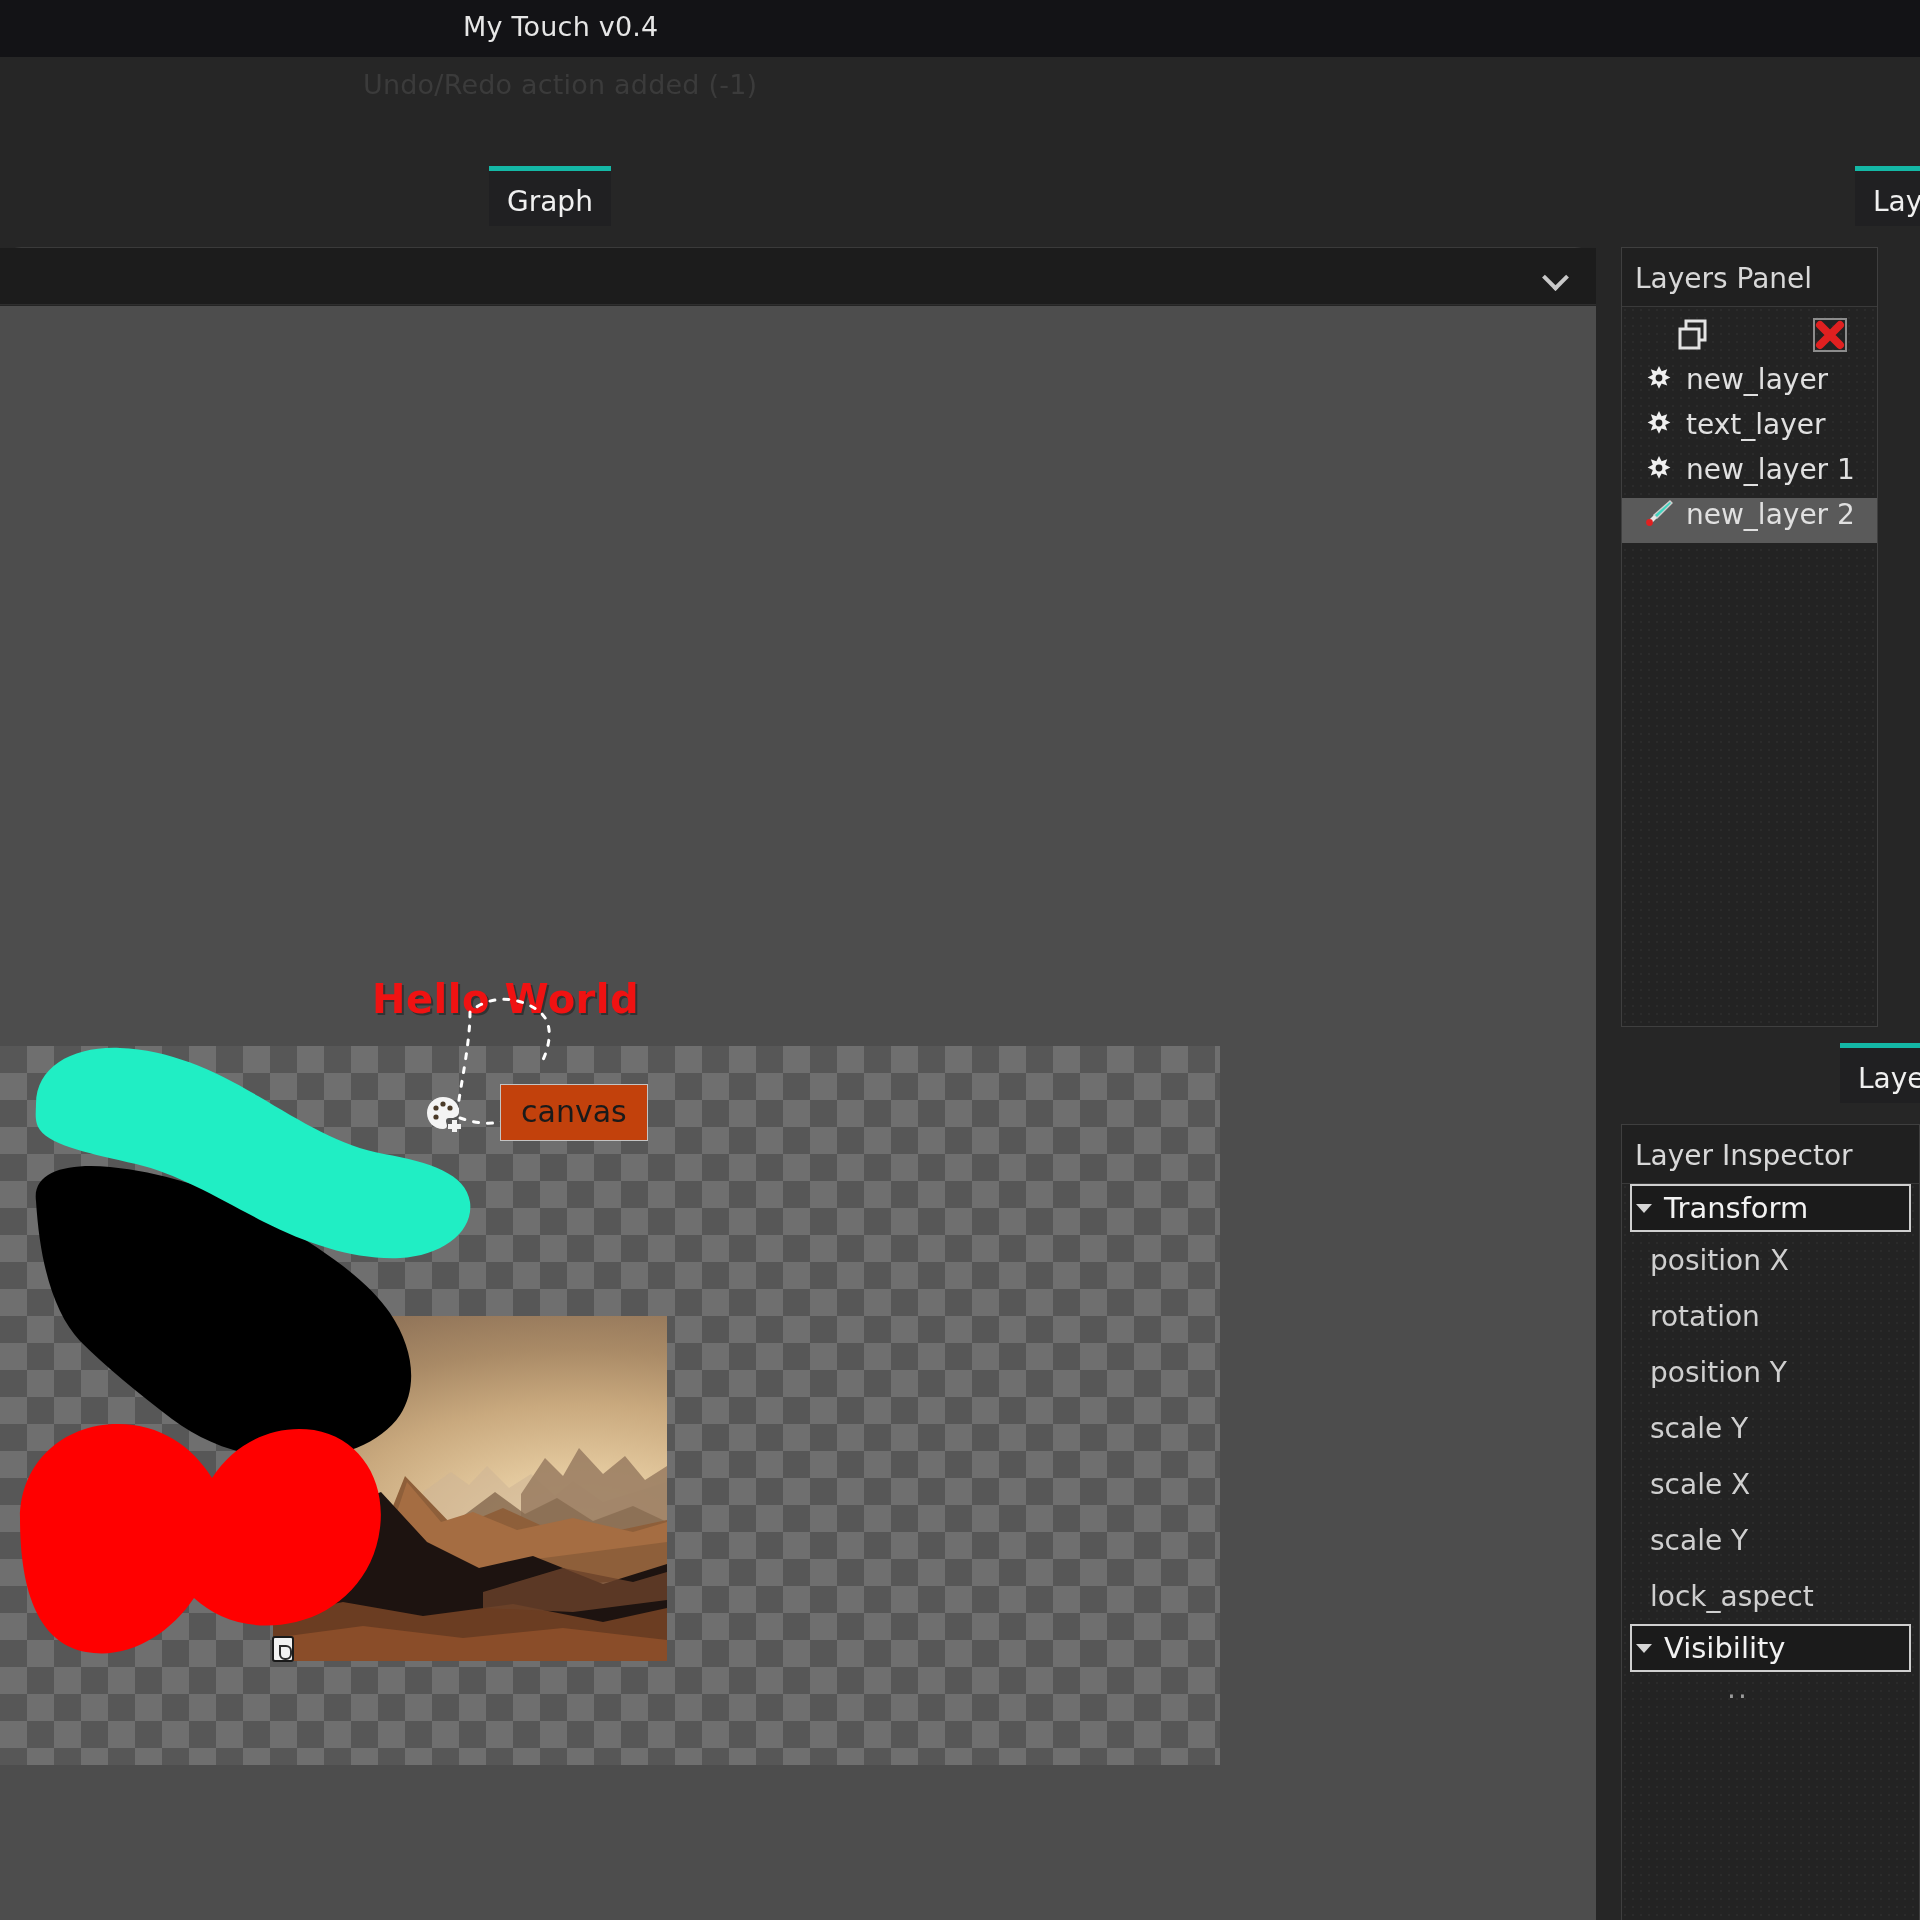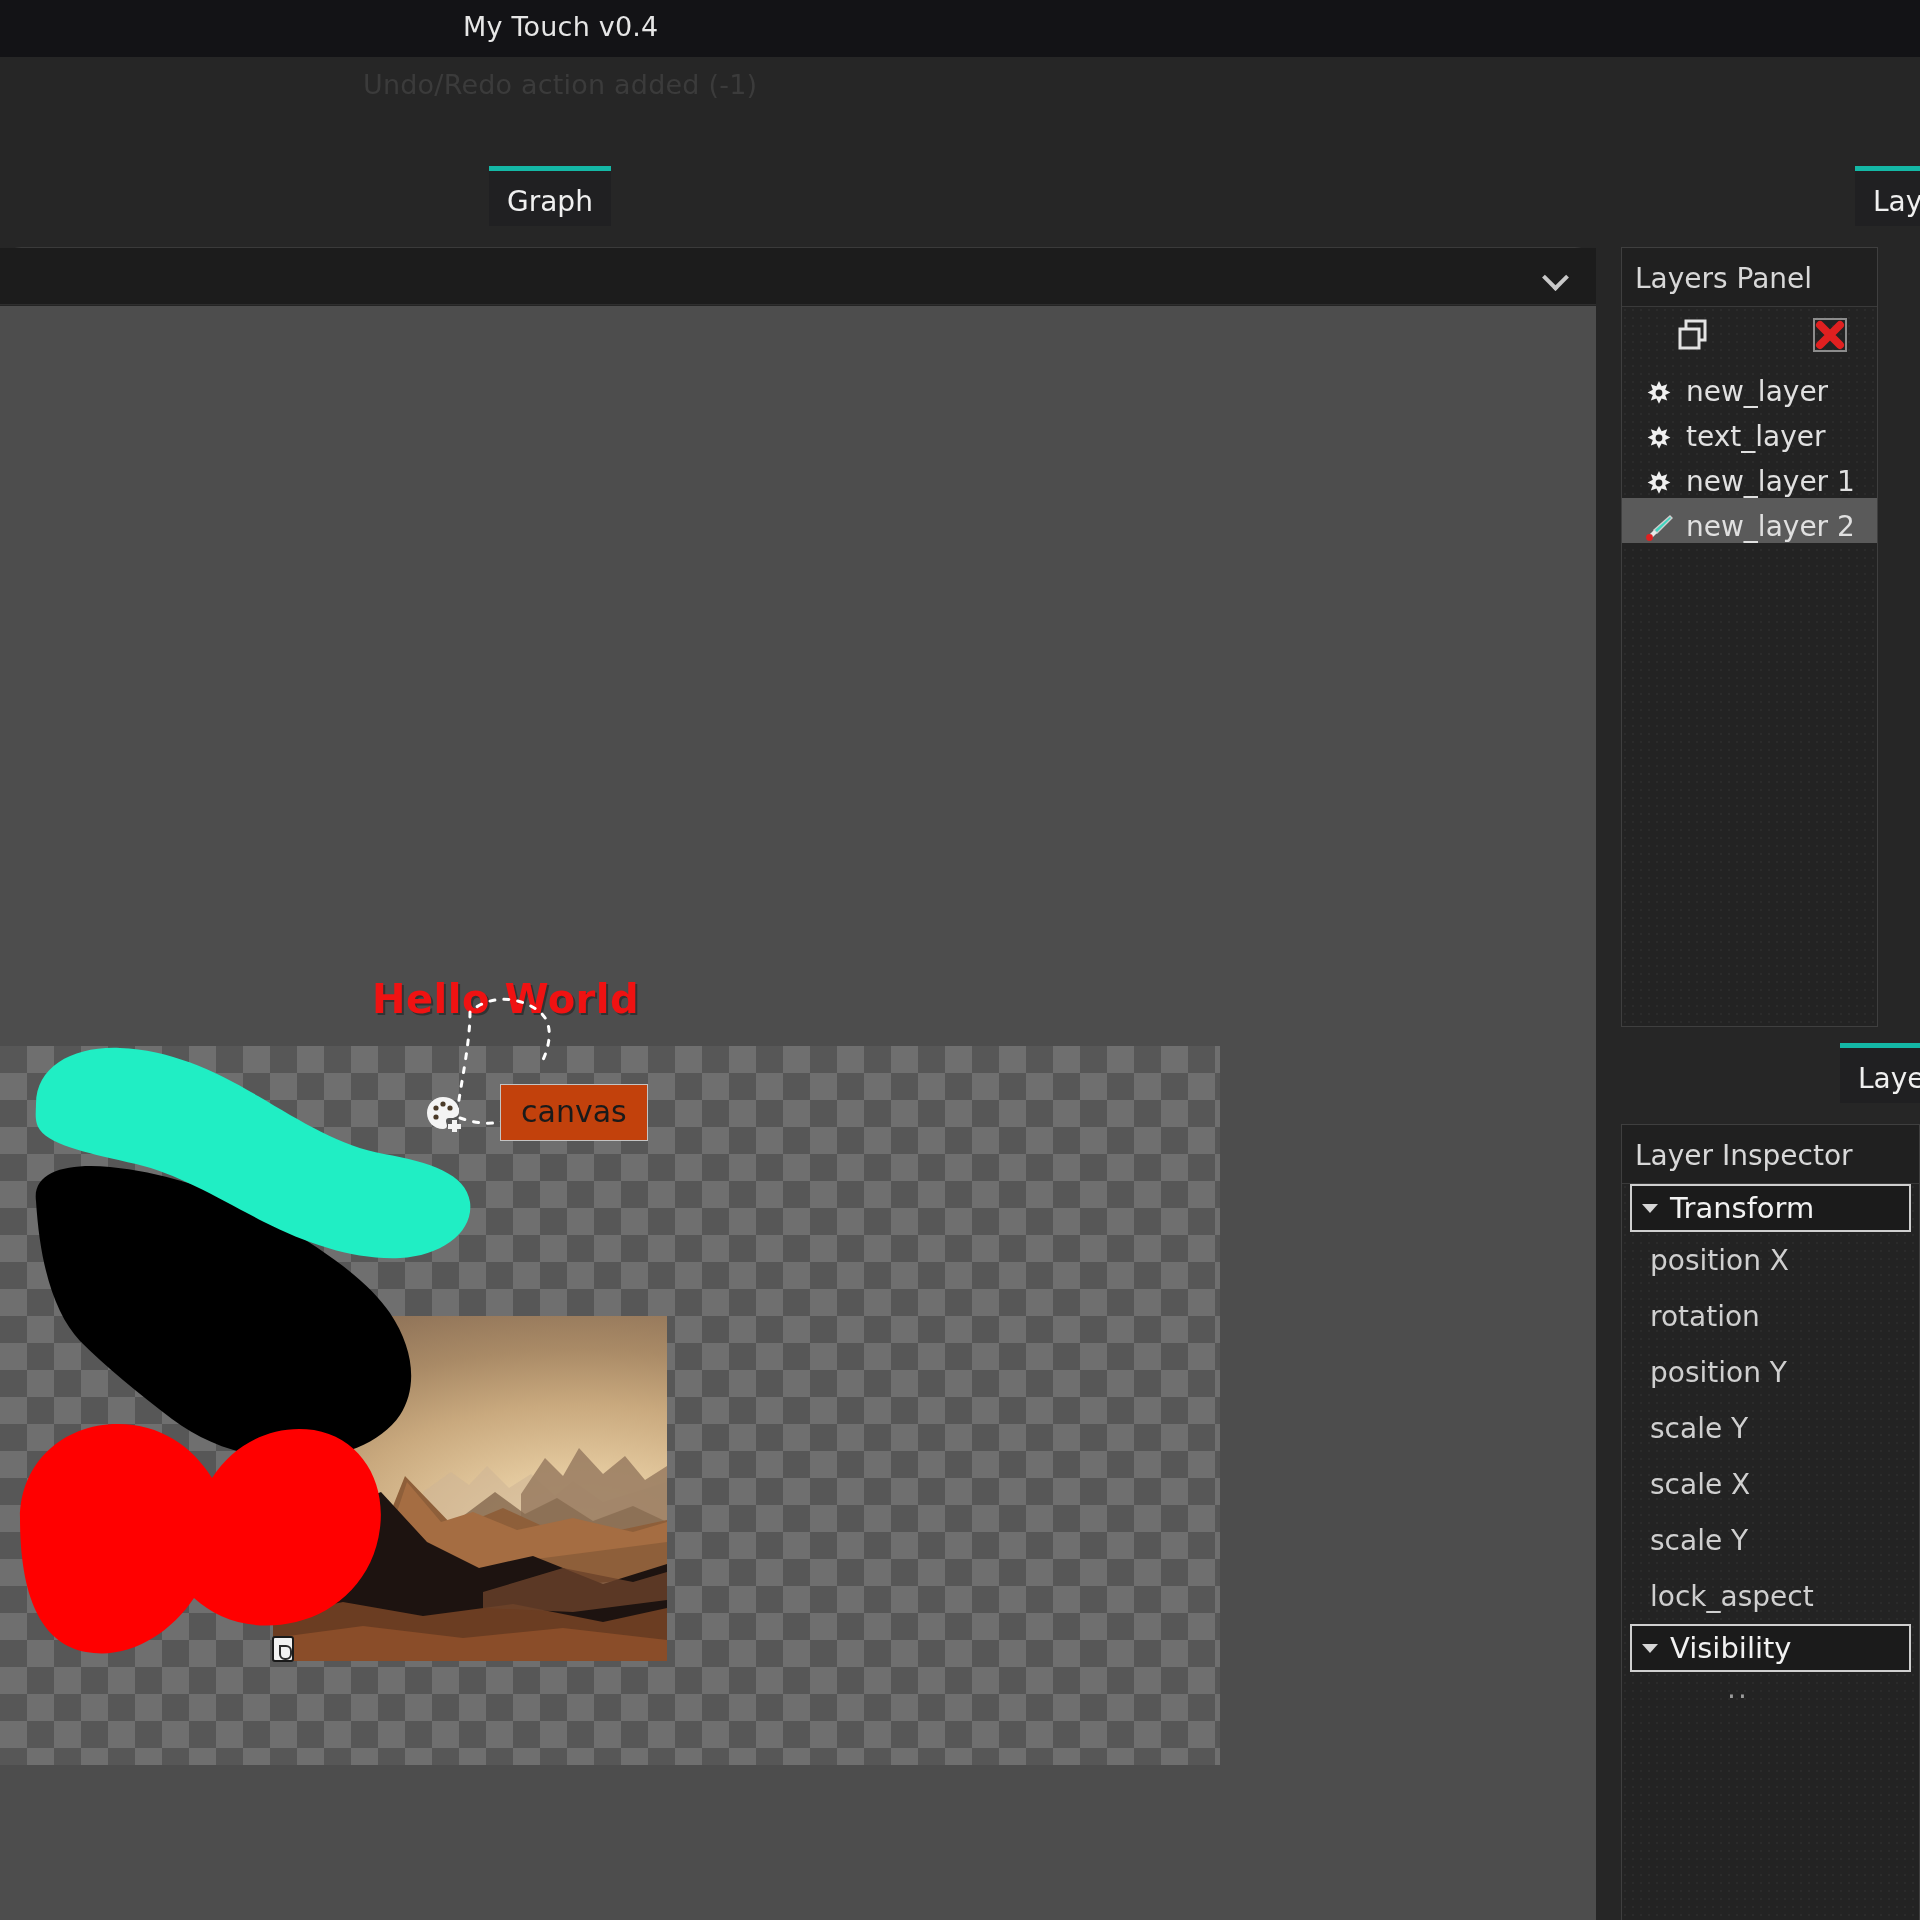--- a/index.html
+++ b/index.html
@@ -187,42 +187,42 @@
   #delete-btn { left: 190px; }
 
   .layer-list {
     position: absolute; left: 0; top: 115px; width: 100%; height: 663px;
     background:
       radial-gradient(circle at 3px 3px, #2b2b2b 1px, transparent 1px) 0 0 / 8px 8px,
       #232323;
     overflow: hidden;
   }
   .layer-row {
-    position: relative; display: flex; align-items: flex-end;
+    position: relative; display: flex; align-items: flex-start;
     height: 45px; padding-left: 22px; gap: 12px; cursor: pointer;
   }
   .layer-row.selected { background: #5a5a5a; }
   .layer-row-label { font-size: 28px; color: #e0e0e0; }
 
   .right-panel-bottom {
     position: absolute; left: 1621px; top: 1124px;
     width: 299px; height: 796px;
     background: #202020;
     border: 1px solid #3f3f3f;
   }
   .insp-list {
     position: absolute; left: 0; top: 59px; width: 100%; height: 736px;
     background:
       radial-gradient(circle at 3px 3px, #2b2b2b 1px, transparent 1px) 0 0 / 8px 8px,
       #232323;
     overflow: hidden;
   }
   .insp-group {
     position: relative; display: flex; align-items: center;
-    height: 48px; margin: 0 8px; padding-left: 10px; gap: 10px;
+    height: 48px; margin: 0 8px; padding-left: 4px; gap: 10px;
     background: #1b1b1b;
     border: 2px solid #cfcfcf;
     cursor: pointer;
   }
   .insp-group-label { font-size: 29px; color: #f2f2f2; }
   .insp-prop {
     position: relative; display: flex; align-items: center;
     height: 56px; padding-left: 28px; cursor: pointer;
   }
   .insp-prop-label { font-size: 28px; color: #cfcfcf; }

